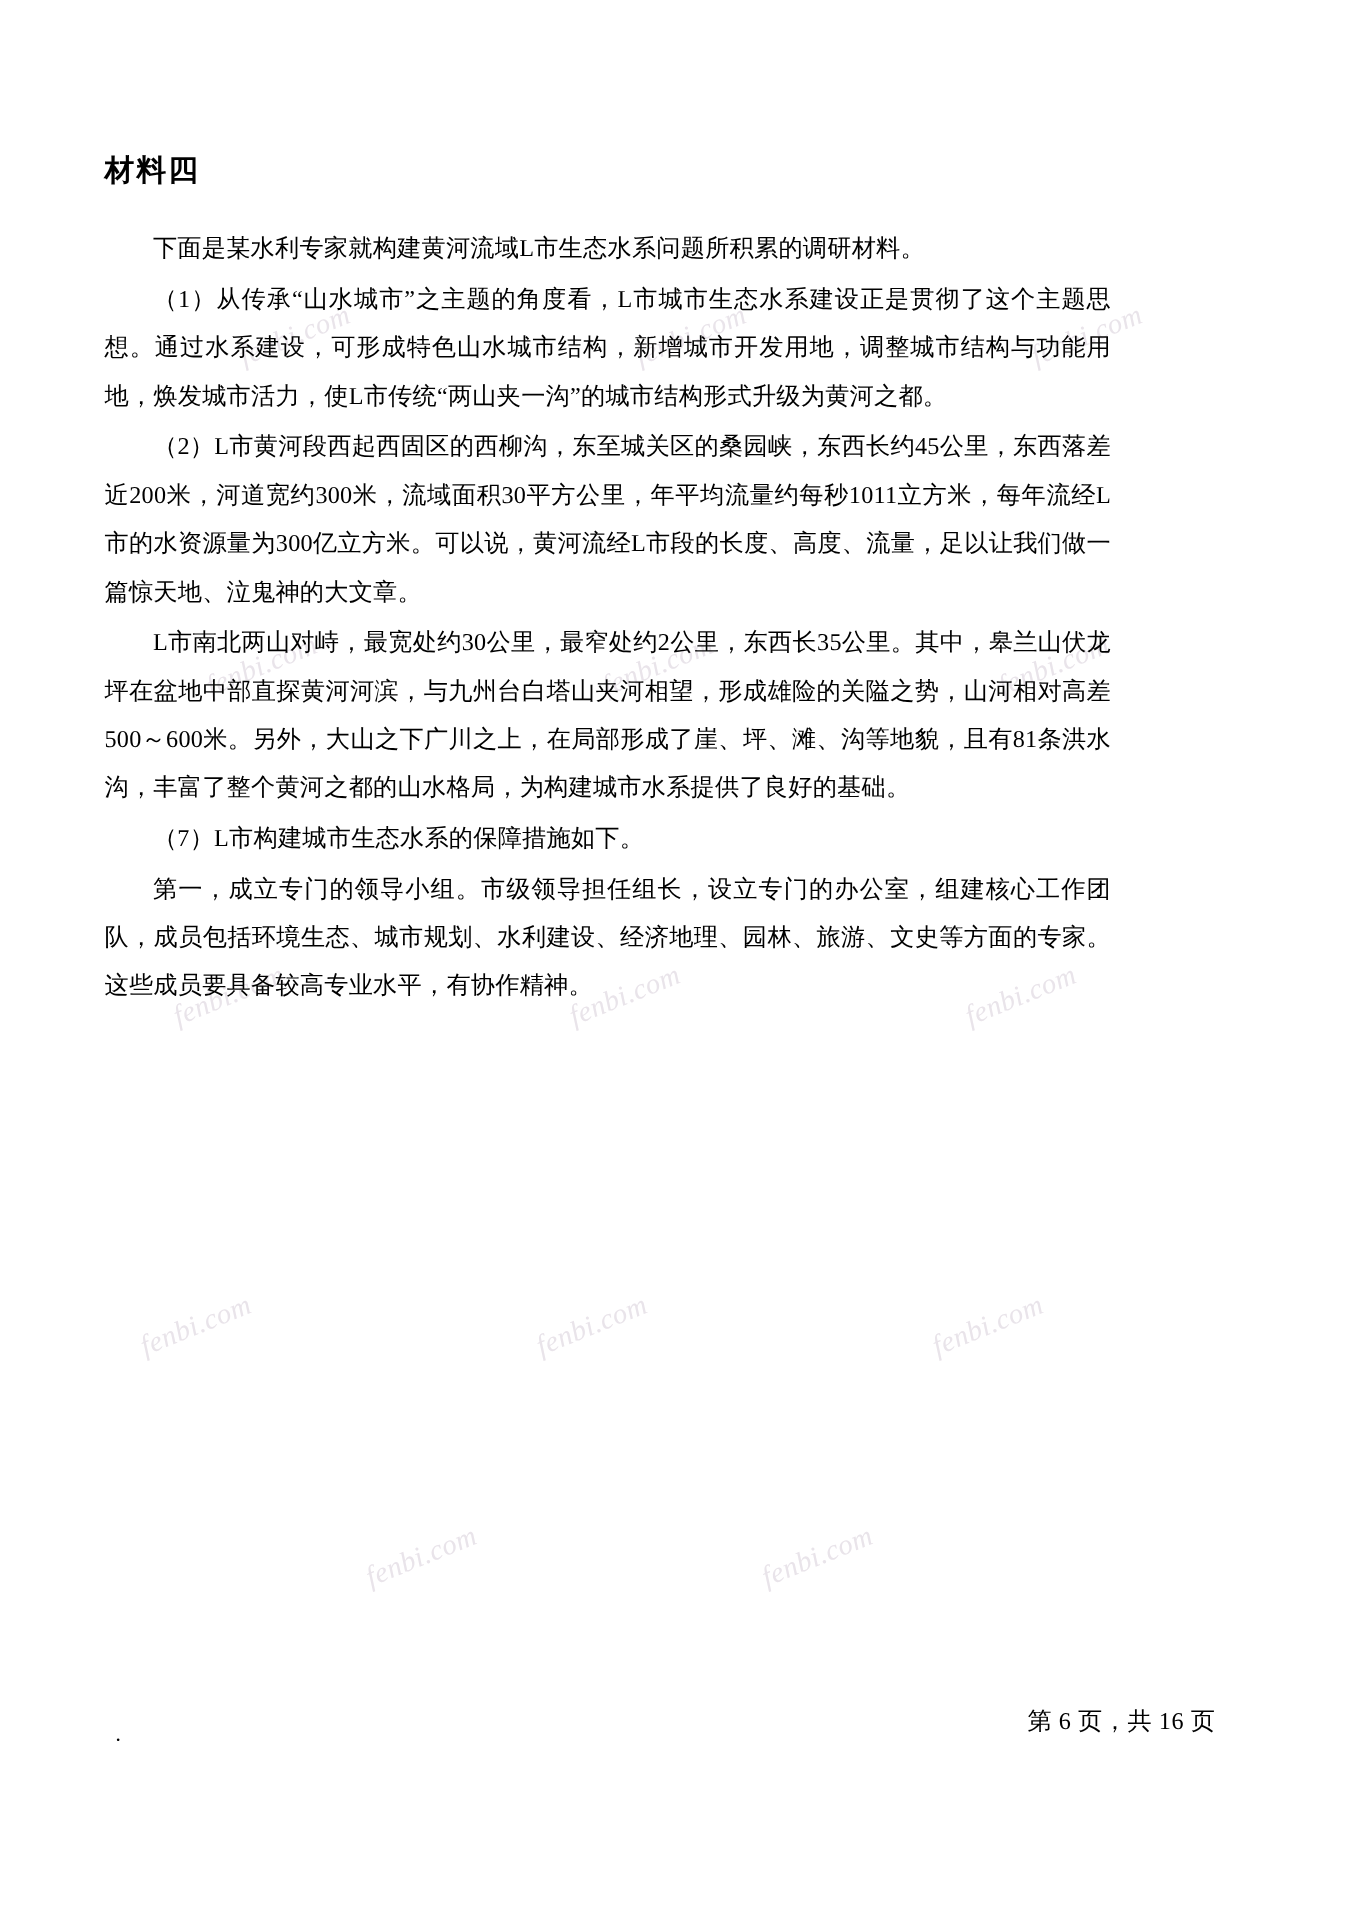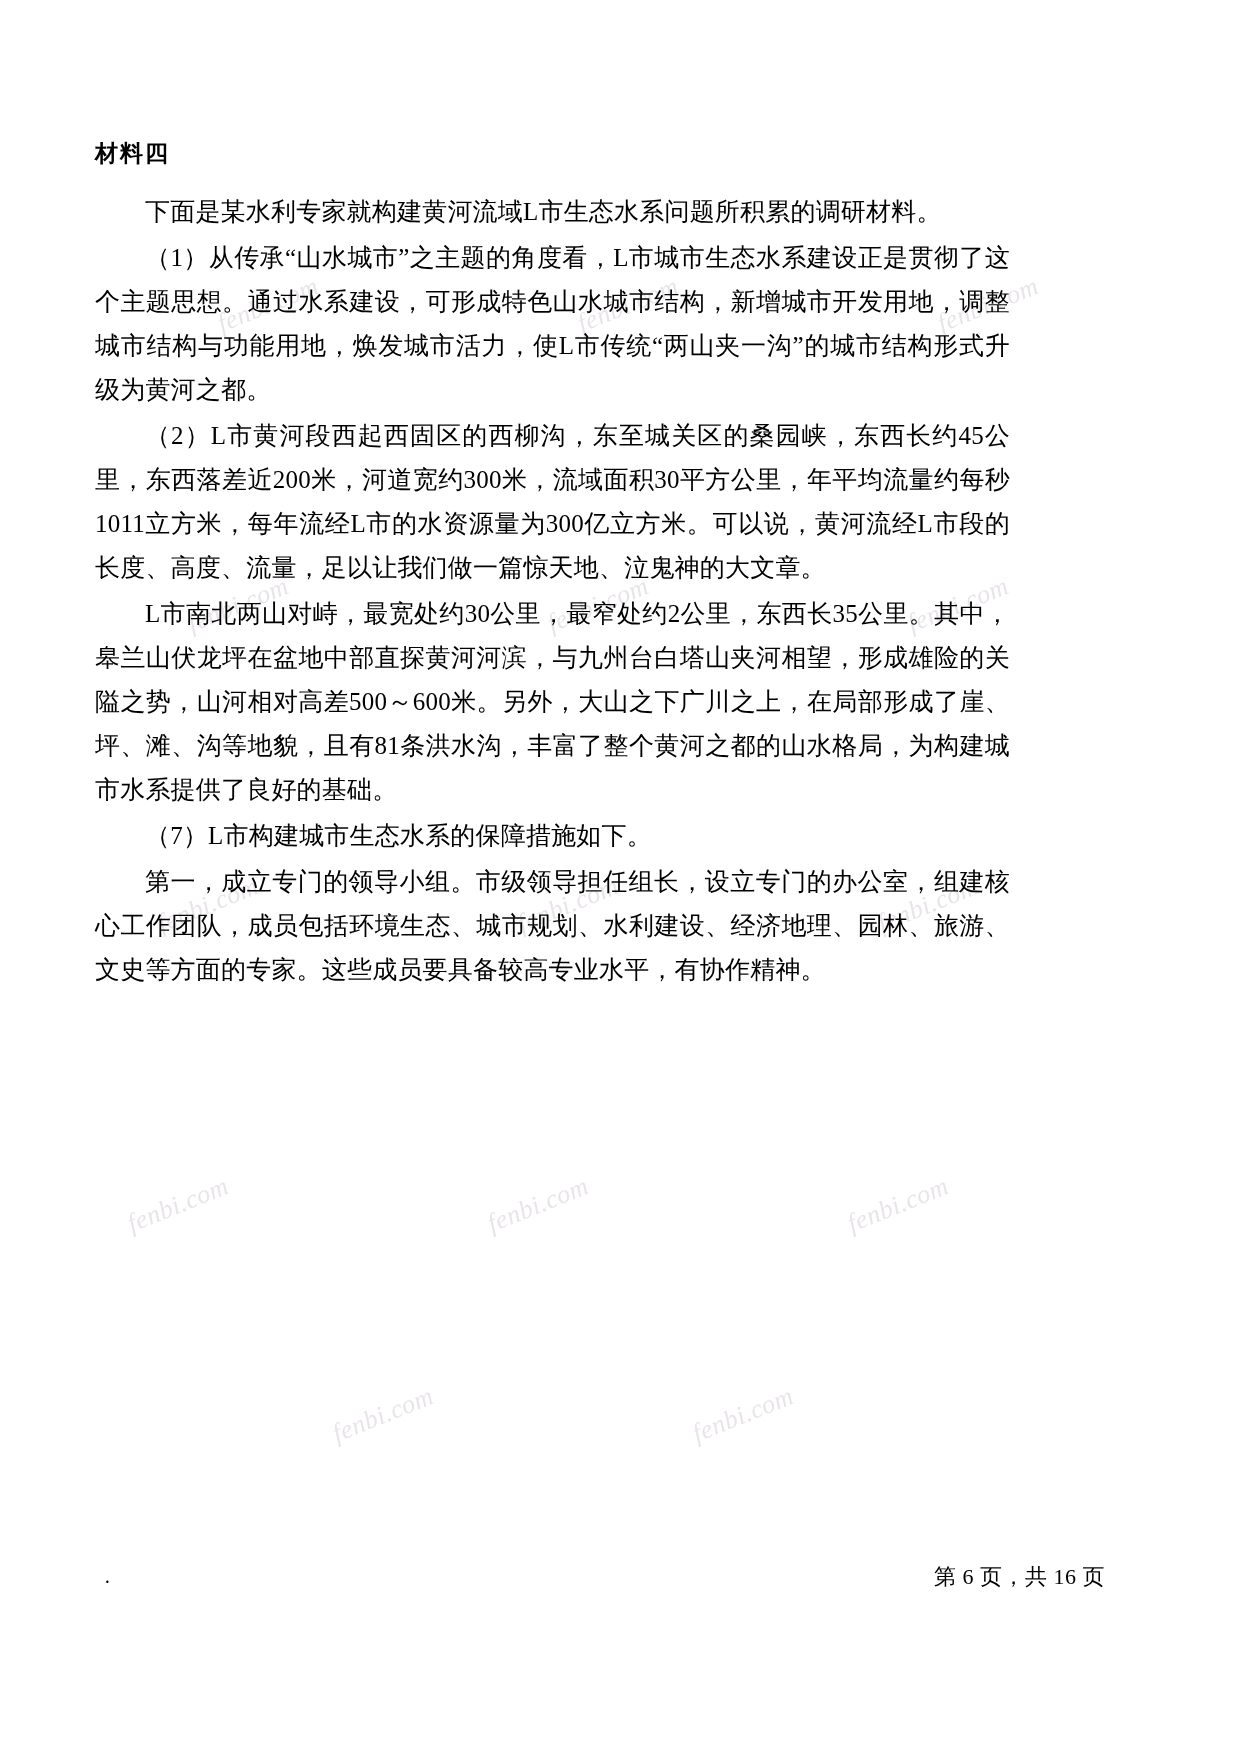--- a/index.html
+++ b/index.html
@@ -39,29 +39,29 @@
     position: absolute;
     left: 95px;
     top: 140px;
     width: 930px;
     z-index: 2;
   }
 
   .doc-title {
     font-family: "DejaVu Sans", sans-serif;
     font-weight: bold;
-    font-size: 23px;
+    font-size: 27px;
     letter-spacing: 2px;
-    margin: 0 0 22px 0;
+    margin: 0 0 32px 0;
     line-height: 1.2;
   }
 
   p.para {
     margin: 0 15px 2px 0;
-    font-size: 25px;
+    font-size: 22px;
     line-height: 44px;
     text-align: justify;
     text-justify: inter-ideograph;
     text-indent: 2em;
     letter-spacing: 0.2px;
     word-break: break-all;
   }
 
   
   .footer {
@@ -76,21 +76,21 @@
     position: absolute;
     left: 104px;
     bottom: 4px;
     font-size: 20px;
     color: #000;
     line-height: 1;
   }
   .footer-pageinfo {
     position: absolute;
     right: 135px;
-    bottom: 4px;
+    bottom: 16px;
     font-size: 22px;
     letter-spacing: 0.5px;
     white-space: nowrap;
   }
 </style>
 </head>
 <body>
 
 <div class="page">
 

